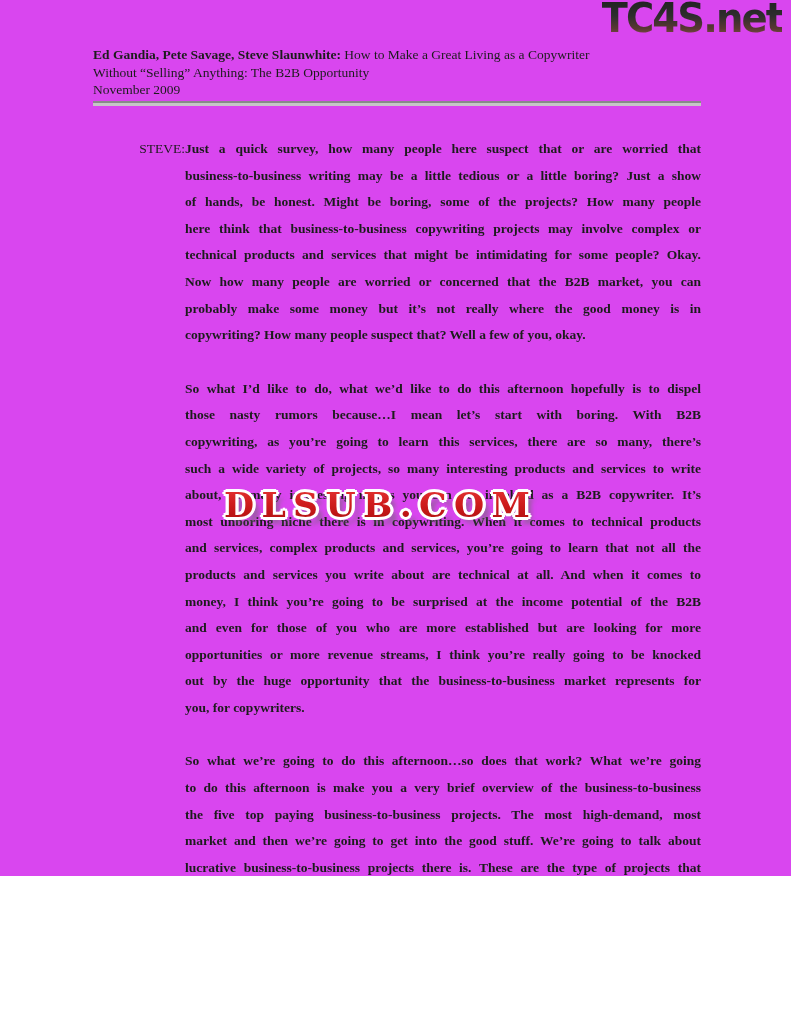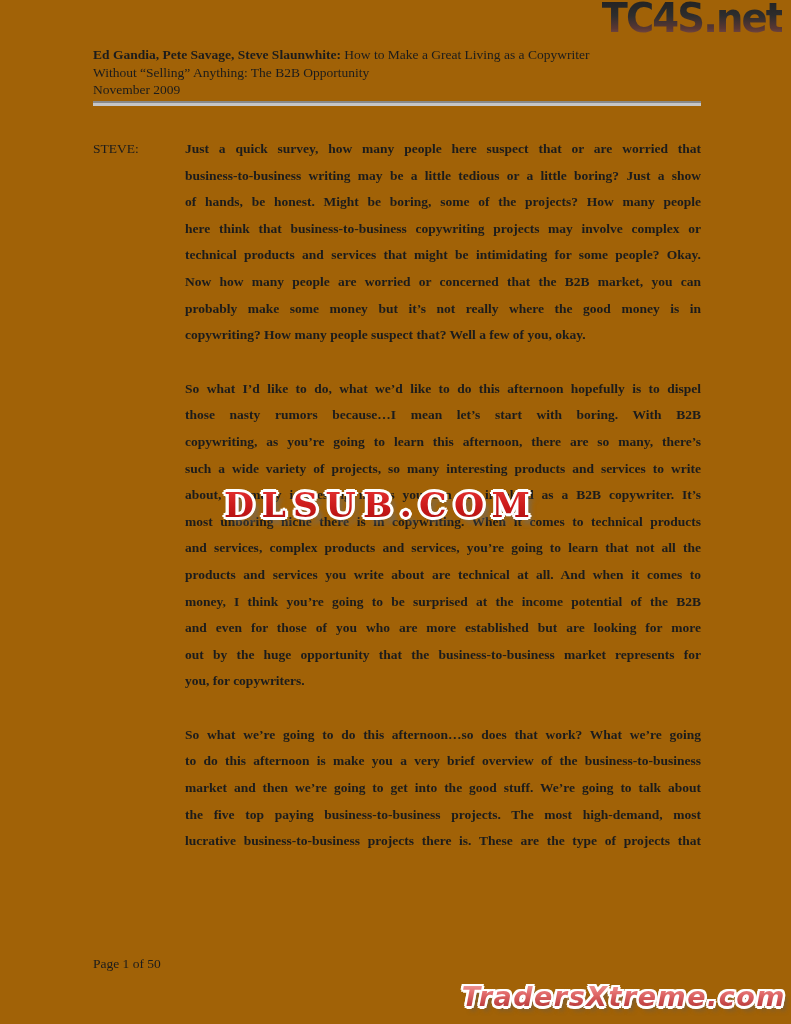--- a/index.html
+++ b/index.html
@@ -1,20 +1,20 @@
 <!DOCTYPE html>
 <html><head>
 <meta charset="utf-8">
 <style>
   html, body { margin: 0; padding: 0; background: #ffffff; }
   .page {
     position: relative;
     width: 791px;
-    height: 1024px;
-    background: #a16207;
+    height: 876px;
+    background: #d946ef;
     overflow: hidden;
     font-family: "Liberation Serif", serif;
     color: #1c1c1c;
   }
 
   
   .tc4s {
     position: absolute;
     top: -6px;
     right: 9px;
@@ -53,21 +53,21 @@
 
   
   .transcript {
     position: absolute;
     left: 93px;
     top: 136px;
     width: 608px;
     font-size: 13.5px;
   }
   .speech { display: flex; margin-bottom: 27px; }
-  .speaker { width: 92px; flex: none; line-height: 26.6px; }
+  .speaker { width: 92px; flex: none; line-height: 26.6px; text-align: right; }
   .para { flex: 1; min-width: 0; font-weight: bold; }
   .jline {
     height: 26.6px;
     line-height: 26.6px;
     text-align: justify;
     overflow: hidden;
   }
   .jline::after { content: ""; display: inline-block; width: 100%; height: 0; vertical-align: top; }
   .jline.last { text-align: left; }
   .jline.last::after { content: none; }
@@ -164,39 +164,40 @@
           <div class="jline">Now how many people are worried or concerned that the B2B market, you can</div>
           <div class="jline">probably make some money but it’s not really where the good money is in</div>
           <div class="jline last">copywriting? How many people suspect that? Well a few of you, okay.</div>
         </div>
       </div>
       <div class="speech">
         <div class="speaker"></div>
         <div class="para">
           <div class="jline">So what I’d like to do, what we’d like to do this afternoon hopefully is to dispel</div>
           <div class="jline">those nasty rumors because…I mean let’s start with boring. With B2B</div>
-          <div class="jline">copywriting, as you’re going to learn this afternoon, there are so many, there’s</div>
+          <div class="jline">copywriting, as you’re going to learn this services, there are so many, there’s</div>
           <div class="jline">such a wide variety of projects, so many interesting products and services to write</div>
           <div class="jline">about, so many interesting niches you can get involved as a B2B copywriter. It’s</div>
           <div class="jline">most unboring niche there is in copywriting. When it comes to technical products</div>
           <div class="jline">and services, complex products and services, you’re going to learn that not all the</div>
           <div class="jline">products and services you write about are technical at all. And when it comes to</div>
           <div class="jline">money, I think you’re going to be surprised at the income potential of the B2B</div>
           <div class="jline">and even for those of you who are more established but are looking for more</div>
+          <div class="jline">opportunities or more revenue streams, I think you’re really going to be knocked</div>
           <div class="jline">out by the huge opportunity that the business-to-business market represents for</div>
           <div class="jline last">you, for copywriters.</div>
         </div>
       </div>
       <div class="speech">
         <div class="speaker"></div>
         <div class="para">
           <div class="jline">So what we’re going to do this afternoon…so does that work? What we’re going</div>
           <div class="jline">to do this afternoon is make you a very brief overview of the business-to-business</div>
+          <div class="jline">the five top paying business-to-business projects. The most high-demand, most</div>
           <div class="jline">market and then we’re going to get into the good stuff. We’re going to talk about</div>
-          <div class="jline">the five top paying business-to-business projects. The most high-demand, most</div>
           <div class="jline">lucrative business-to-business projects there is. These are the type of projects that</div>
         </div>
       </div>
     </div>
 
   <div class="watermark">
     <span class="wm-outline">DLSUB.COM</span>
     <span class="wm-fill">DLSUB.COM</span>
   </div>
 

